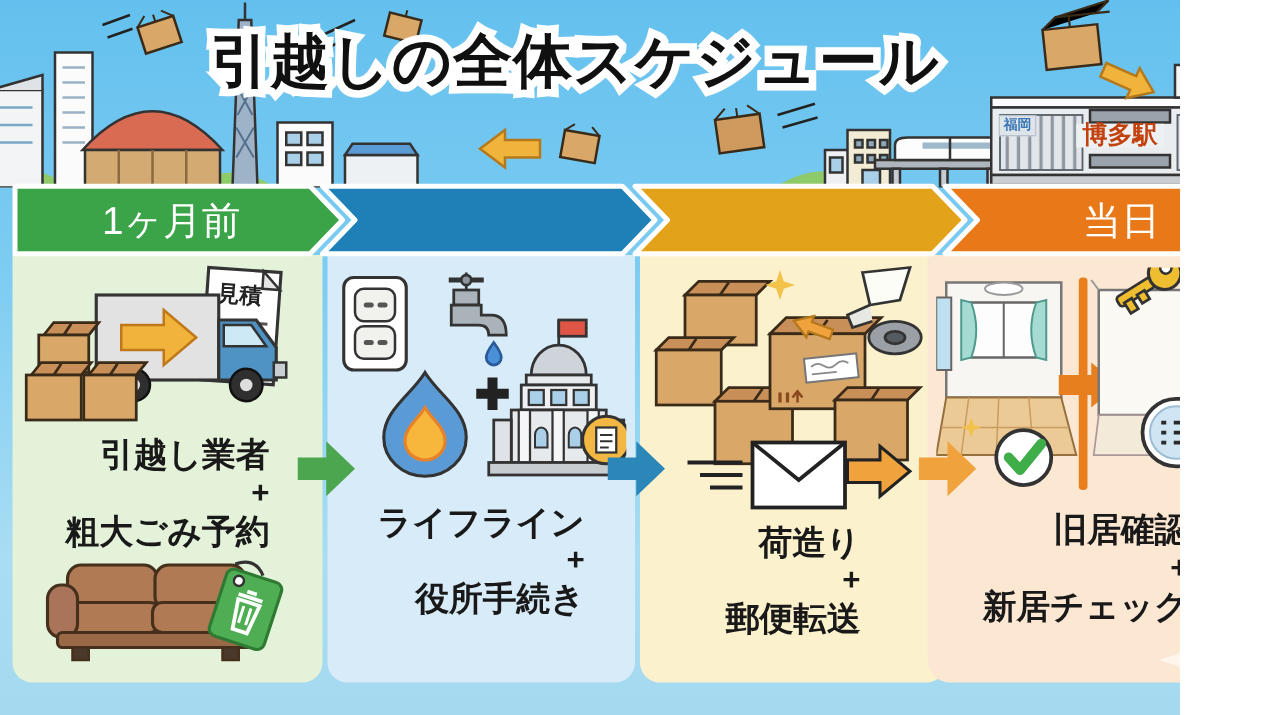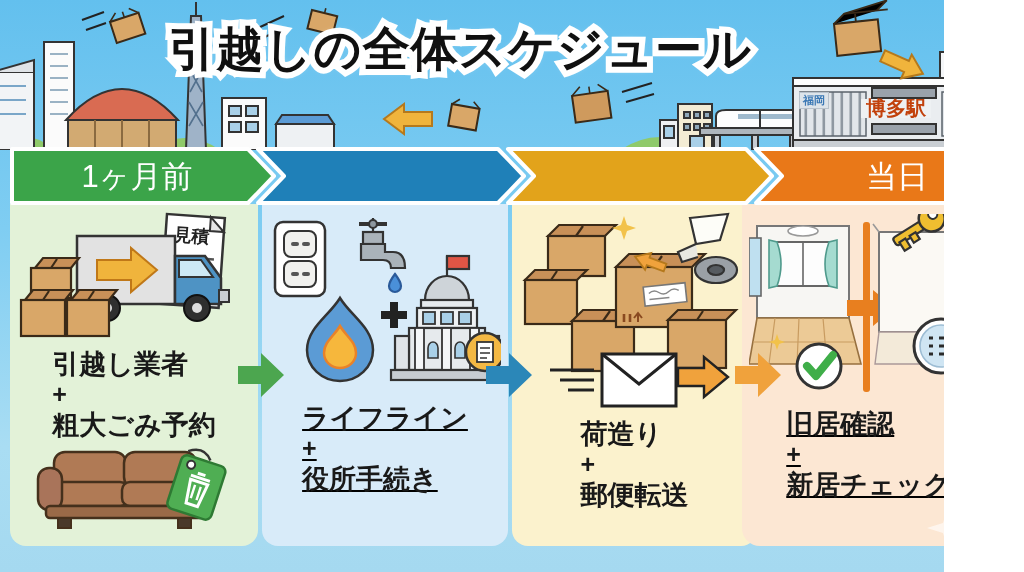--- a/index.html
+++ b/index.html
@@ -25,24 +25,24 @@
                align-items:center; justify-content:center; color:#fff; font-size:31px; font-weight:normal; }
   .step-label.s1{ left:12px;  width:250px; }
   .step-label.s2{ left:286px; width:214px; }
   .step-label.s3{ left:536px; width:208px; }
   .step-label.s4{ left:798px; width:198px; }
 
   
   .panel{ position:absolute; top:204px; height:342px; z-index:2; border-radius:0 0 16px 16px;
           display:flex; flex-direction:column; align-items:center; }
   .panel.p1{ left:10px;  width:248px; background:#e3f2d8; }
-  .panel.p2{ left:262px; width:246px; background:#d8ebf9;text-decoration:underline; }
+  .panel.p2{ left:262px; width:246px; background:#d8ebf9; }
   .panel.p3{ left:512px; width:245px; background:#fbf2cd; }
-  .panel.p4{ left:742px; width:253px; background:#fce7d3; border-radius:0 0 18px 18px;text-decoration:underline; }
-  .tasks{ text-align:left; font-weight:bold; color:#191919; line-height:1.2; }
+  .panel.p4{ left:742px; width:253px; background:#fce7d3; border-radius:0 0 18px 18px; }
+  .tasks{ text-align:right; font-weight:bold; color:#191919; line-height:1.2; }
   .task{ font-size:27px; }
   .joiner{ font-size:25px; line-height:1.15; }
   .p1 .tasks{ margin-top:2px; }
   .p2 .tasks{ margin-top:14px; }
   .p3 .tasks{ margin-top:6px; }
   .p4 .tasks{ margin-top:12px; }
 
   
   .connector{ position:absolute; top:353px; z-index:5; }
   .connector.c1{ left:238px; }

